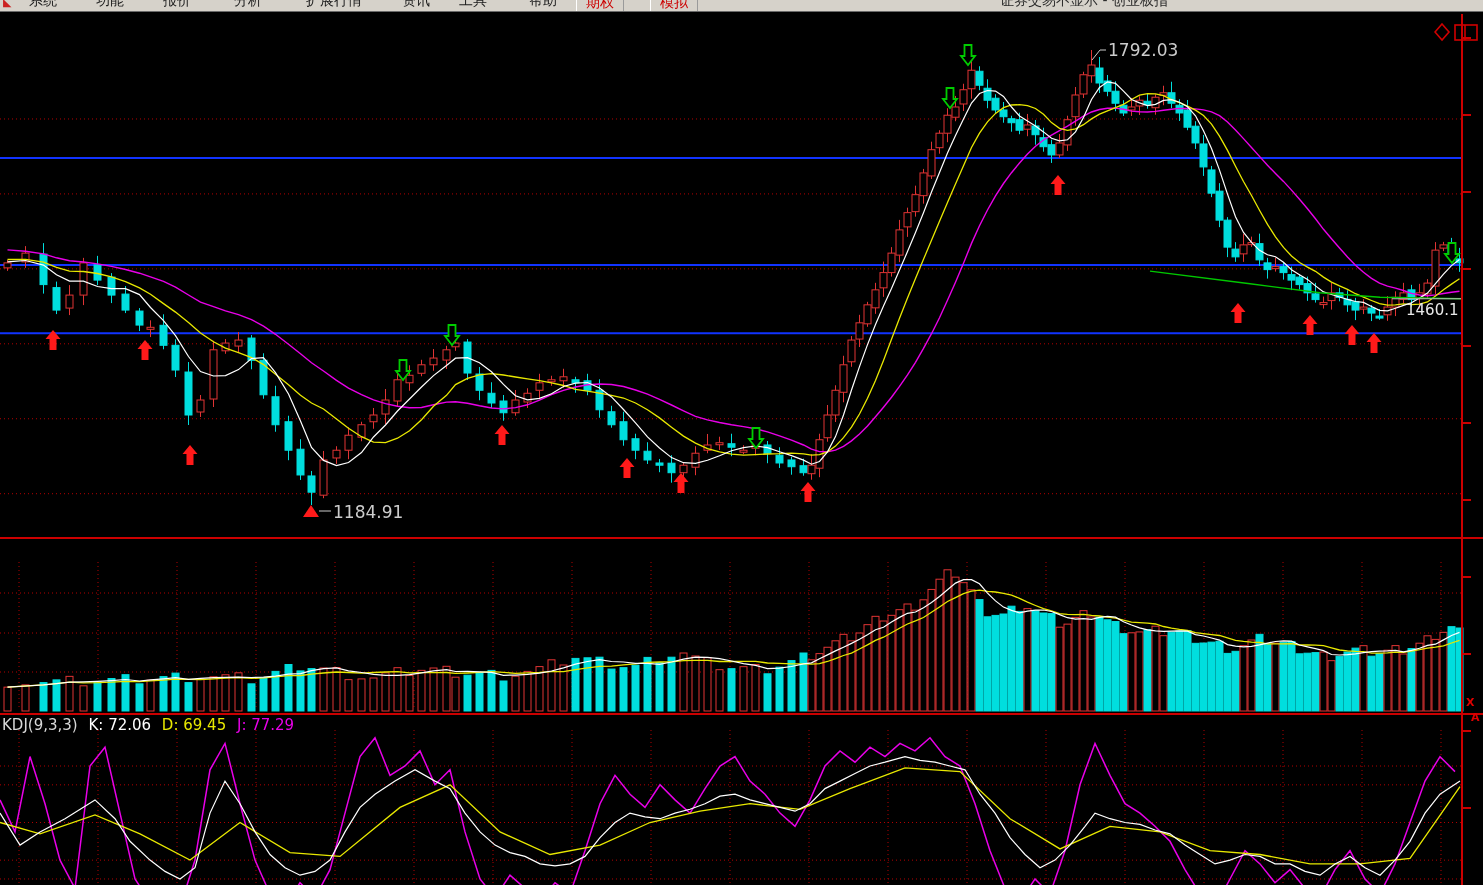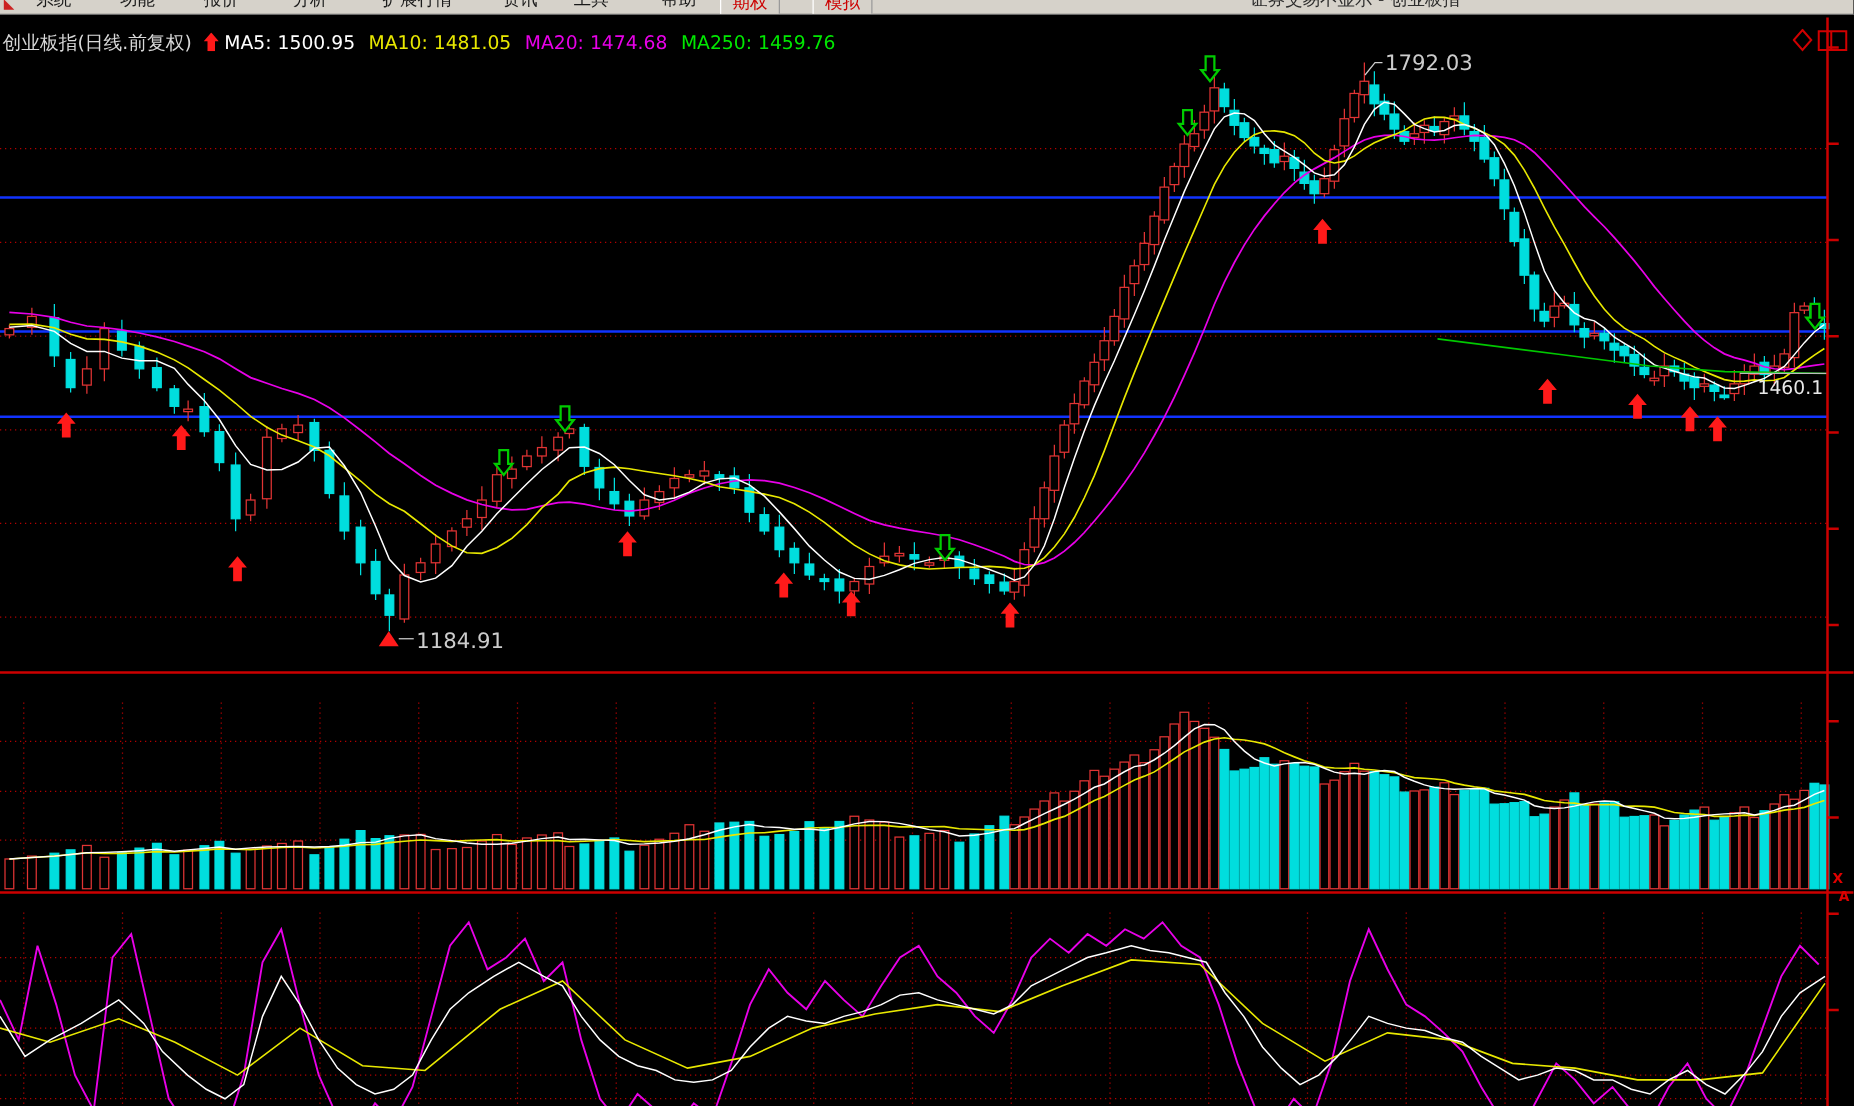--- a/index.html
+++ b/index.html
@@ -592,30 +592,28 @@
         <line x1="1462" y1="346" x2="1471" y2="346" stroke="#cc0000" stroke-width="2"></line>
         <line x1="1462" y1="423" x2="1471" y2="423" stroke="#cc0000" stroke-width="2"></line>
         <line x1="1462" y1="500" x2="1471" y2="500" stroke="#cc0000" stroke-width="2"></line>
         <line x1="1462" y1="577" x2="1471" y2="577" stroke="#cc0000" stroke-width="2"></line>
         <line x1="1462" y1="654" x2="1471" y2="654" stroke="#cc0000" stroke-width="2"></line>
         <line x1="1462" y1="731" x2="1471" y2="731" stroke="#cc0000" stroke-width="2"></line>
         <line x1="1462" y1="808" x2="1471" y2="808" stroke="#cc0000" stroke-width="2"></line>
       </g>
     </svg>
 
-  <div id="maintitle" class="titlerow">
-    <span class="c-gray">创业板指(日线.前复权)</span><svg class="trendarrow" width="12" height="15">
-        <path d="M6 0 L12 7 H9 V15 H3 V7 H0 Z" fill="#ff1a1a"></path>
-      </svg><span class="c-white">MA5: 1500.95</span>
-    <span class="c-yellow">MA10: 1481.05</span>
-    <span class="c-magenta">MA20: 1474.68</span>
-    <span class="c-green">MA250: 1459.76</span>
+
+
+  <div id="kdjtitle" class="titlerow">
+    <span class="c-gray">KDJ(9,3,3)</span>
+    <span class="c-white">K: 72.06</span>
+    <span class="c-yellow">D: 69.45</span>
+    <span class="c-magenta">J: 77.29</span>
   </div>
-
-
 
   <div id="cornericons">
     <svg width="46" height="20">
       <g>
           <polygon points="8,1 15,9 8,17 1,9" fill="none" stroke="#d00000" stroke-width="1.6"></polygon>
         </g>
       <g>
           <rect x="21" y="2" width="22" height="15" fill="none" stroke="#d00000" stroke-width="1.6"></rect>
           <line x1="31" y1="2" x2="31" y2="17" stroke="#d00000" stroke-width="1.6"></line>
         </g>

